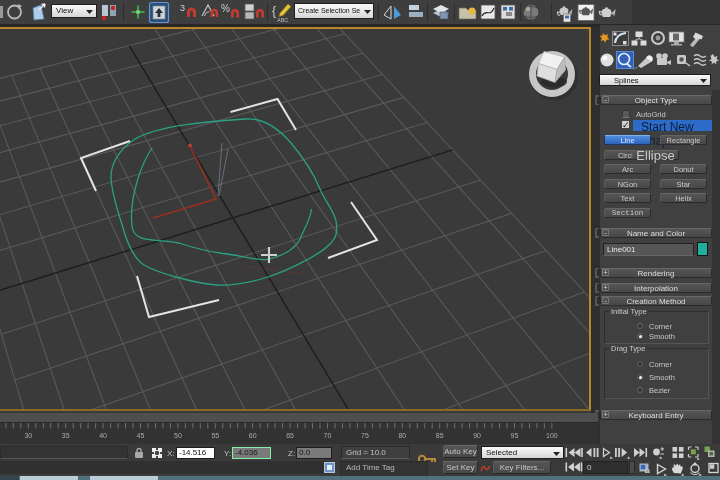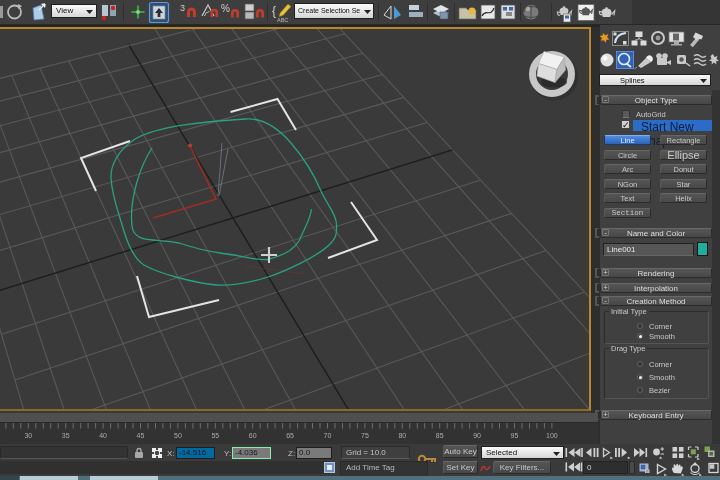--- a/index.html
+++ b/index.html
@@ -205,35 +205,35 @@
         </g>
 <path d="M71 12 l4 -2 v5 l-4 -2" fill="#c9c9c9"></path>
 <rect x="81" y="5" width="9" height="9" rx="1.5" fill="#c9c9c9"></rect>
         <circle cx="85.5" cy="9.5" r="2.2" fill="#555"></circle>
         <path d="M90 13 l4 3" stroke="#c9c9c9" stroke-width="1.5"></path>
 <path d="M98 6 q3 -2.5 6 0 t6 0 M98 10 q3 -2.5 6 0 t6 0 M98 14 q3 -2.5 6 0 t6 0" stroke="#c9c9c9" stroke-width="1.4" fill="none"></path>
 <path d="M117 4 l1.5 3 3 -1 -1 3 2.5 1.5 -3 1 0.5 3 -2.5 -2 -2.5 2 0.5 -3 -3 -1 2.5 -1.5 -1 -3 Z" fill="#c9c9c9"></path>
 </g>
 </svg>
 
-<div class="abs ddl" style="left:599px;top:74px;width:112px;height:12px;font-size:7.5px;padding:1px 0 0 20px;">Splines
+<div class="abs ddl" style="left:599px;top:74px;width:112px;height:12px;font-size:7.5px;padding:1px 0 0 14px;">Splines
 <svg class="abs" style="right:2px;top:2px" width="9" height="8">
         <path d="M1 2 h7 l-3.5 4z" fill="#222"></path>
       </svg></div>
 
 <div class="abs roh" style="left:600px;top:95px;width:112px;height:10px;line-height:10px;">Object Type</div>
 <div class="abs" style="left:602px;top:96px;width:7px;height:7px;border:1px solid #777;border-radius:1px;color:#ddd;font-size:8px;line-height:5px;text-align:center;">-</div>
 <div class="abs" style="left:622px;top:109.5px;width:8px;height:8px;background:#5a5a5a;border:1px solid #333;border-bottom-color:#777;"></div>
 <div class="abs lbl" style="left:636px;top:109.5px;font-size:7.5px;">AutoGrid</div>
 <div class="abs" style="left:621px;top:120px;width:9px;height:9px;background:#cfcfcf;border:1px solid #444;font-size:9px;line-height:8px;color:#111;text-align:center;">✓</div>
 <div class="abs" style="left:633px;top:119.5px;width:79px;height:11px;background:#2d6bc9;color:#0b1e3c;font-size:12px;padding-left:8px;">Start New Shape</div>
 <div class="abs btn" style="left:604px;top:135px;width:47px;height:10px;font-size:7.5px;line-height:9px;background:linear-gradient(#4f8de0,#2d62b8);border-color:#1c3a66;border-top-color:#7fb0ee;color:#d8e8ff;">Line</div>
 <div class="abs btn" style="left:660px;top:135px;width:47px;height:10px;font-size:7.5px;line-height:9px;">Rectangle</div>
 <div class="abs btn" style="left:604px;top:149.6px;width:47px;height:10px;font-size:7.5px;line-height:9px;">Circle</div>
-<div class="abs btn" style="left:660px;top:149.6px;width:47px;height:10px;font-size:11px;line-height:9px;">Ellipse</div>
+<div class="abs btn" style="left:632px;top:149.6px;width:47px;height:10px;font-size:13px;line-height:9px;">Ellipse</div>
 <div class="abs btn" style="left:604px;top:164.2px;width:47px;height:10px;font-size:7.5px;line-height:9px;">Arc</div>
 <div class="abs btn" style="left:660px;top:164.2px;width:47px;height:10px;font-size:7.5px;line-height:9px;">Donut</div>
 <div class="abs btn" style="left:604px;top:178.8px;width:47px;height:10px;font-size:7.5px;line-height:9px;">NGon</div>
 <div class="abs btn" style="left:660px;top:178.8px;width:47px;height:10px;font-size:7.5px;line-height:9px;">Star</div>
 <div class="abs btn" style="left:604px;top:193.4px;width:47px;height:10px;font-size:7.5px;line-height:9px;">Text</div>
 <div class="abs btn" style="left:660px;top:193.4px;width:47px;height:10px;font-size:7.5px;line-height:9px;">Helix</div>
 <div class="abs btn" style="left:604px;top:208px;width:47px;height:10px;font-size:7.5px;line-height:9px;font-family:Liberation Mono, monospace;">Section</div>
 
 <div class="abs roh" style="left:600px;top:227.5px;width:112px;height:10px;line-height:10px;">Name and Color</div>
 <div class="abs" style="left:602px;top:228.5px;width:7px;height:7px;border:1px solid #777;border-radius:1px;color:#ddd;font-size:8px;line-height:5px;text-align:center;">-</div>
@@ -322,21 +322,21 @@
 
 <svg class="abs" style="left:151px;top:447px" width="12" height="12">
       <rect x="1" y="1" width="10" height="10" fill="#f0f0f0"></rect>
       <circle cx="6" cy="6" r="2.2" fill="#444"></circle>
       <rect x="5" y="1" width="2" height="2" fill="#444"></rect>
       <rect x="5" y="9" width="2" height="2" fill="#444"></rect>
       <rect x="1" y="5" width="2" height="2" fill="#444"></rect>
       <rect x="9" y="5" width="2" height="2" fill="#444"></rect>
     </svg>
 <div class="abs lbl" style="left:167px;top:449px;font-size:8px;color:#c0c0c0;">X:</div>
-<div class="abs" style="left:176px;top:447px;width:39px;height:12px;background:#0369a1;border:1px solid #1e1e1e;color:#161616;font-size:8px;padding-left:2px;">-14.516</div>
+<div class="abs" style="left:176px;top:447px;width:39px;height:12px;background:#ffffff;border:1px solid #1e1e1e;color:#161616;font-size:8px;padding-left:2px;">-14.516</div>
 <div class="abs lbl" style="left:224px;top:449px;font-size:8px;color:#c0c0c0;">Y:</div>
 <div class="abs" style="left:232px;top:447px;width:39px;height:12px;background:#7a7a7a;border:1px solid #86efac;color:#161616;font-size:8px;padding-left:2px;">-4.036</div>
 <div class="abs lbl" style="left:288px;top:449px;font-size:8px;color:#c0c0c0;">Z:</div>
 <div class="abs" style="left:296px;top:447px;width:36px;height:12px;background:#7a7a7a;border:1px solid #1e1e1e;color:#161616;font-size:8px;padding-left:2px;">0.0</div>
 <div class="abs" style="left:341px;top:446px;width:69px;height:13px;background:#3f3f3f;border:1px solid #2a2a2a;border-bottom-color:#5a5a5a;color:#c4c4c4;font-size:8px;padding:1px 0 0 4px;">Grid = 10.0</div>
 
 <svg class="abs" style="left:417px;top:451px" width="22" height="16">
       <circle cx="5" cy="8" r="3.2" fill="none" stroke="#b8893a" stroke-width="2"></circle>
       <path d="M8 8 h11 M15 8 v3 M18 8 v3" stroke="#b8893a" stroke-width="2"></path>
     </svg>

